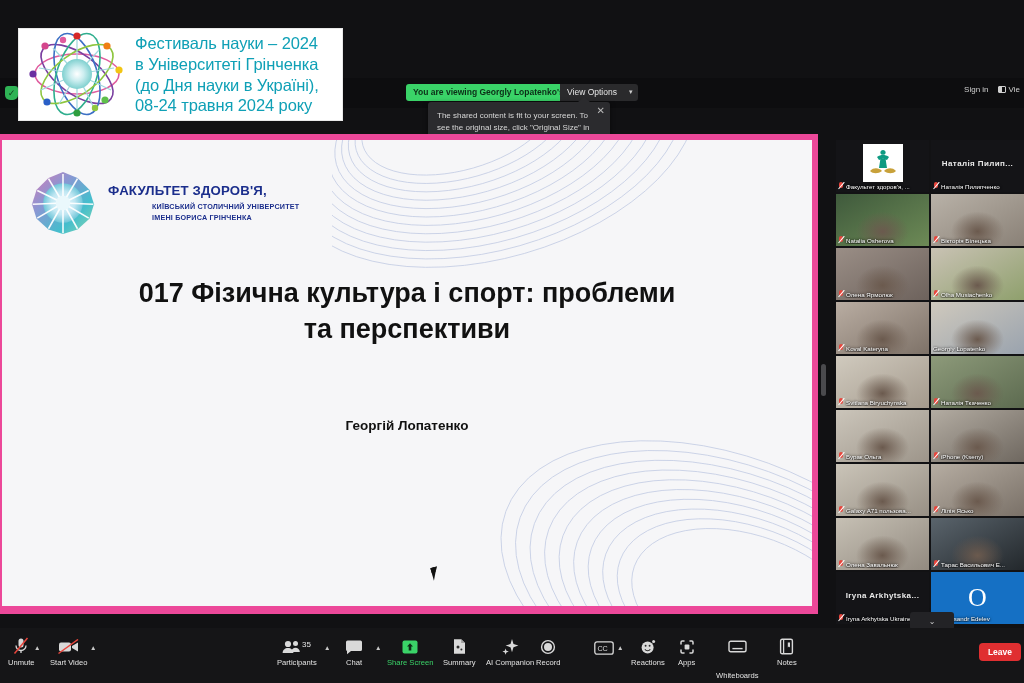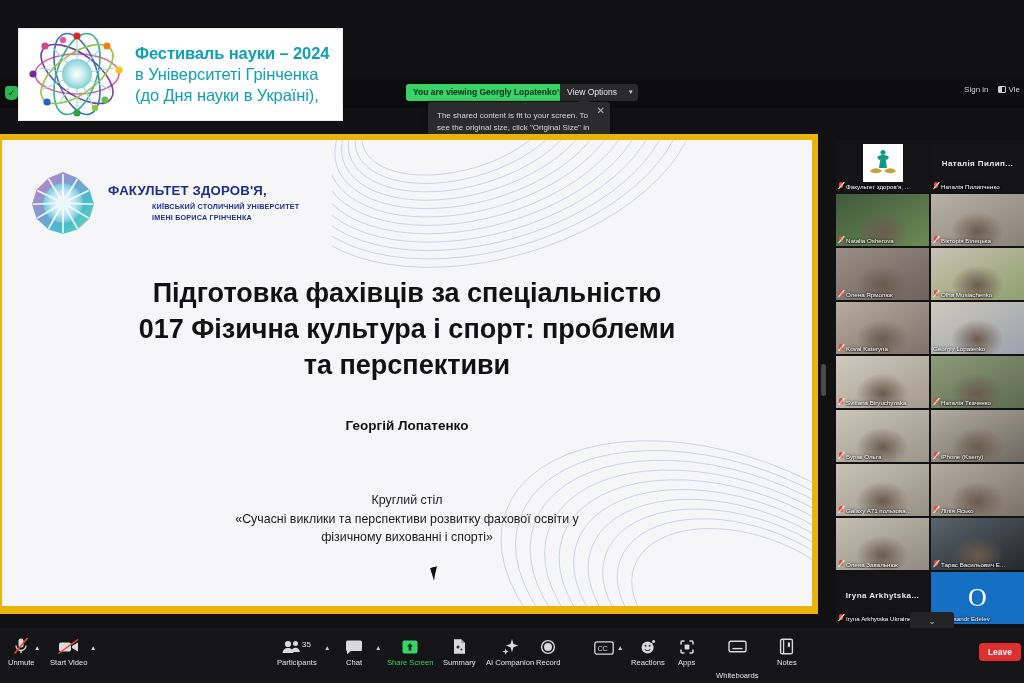--- a/index.html
+++ b/index.html
@@ -70,27 +70,27 @@
     width: 325px; height: 93px;
     background: #ffffff; overflow: hidden;
     border: 1px solid #e9e9e9;
     display: flex; align-items: center;
   }
   .fest-logo { width: 116px; height: 93px; position: relative; flex: 0 0 116px; }
   .fest-text {
     color: #0fa0b6; font-size: 16.5px; line-height: 1.26; font-weight: bold;
     letter-spacing: -0.1px; white-space: nowrap;
   }
-  .fest-text .l1 { font-weight: bold; }
+  .fest-text .l1 { font-weight: normal; }
   .fest-text .ln { font-weight: normal; }
 
   
   .share-area {
     position: absolute; left: 0; top: 134px; width: 818px; height: 480px;
-    background: #eab308;
+    background: #ec4899;
   }
   .slide {
     position: absolute; left: 2px; top: 6px; width: 810px; height: 466px;
     background: #f6f6f8;
     overflow: hidden;
   }
   .swirl { position: absolute; pointer-events: none; }
   .slide-header { position: absolute; left: 28px; top: 30px; display: flex; align-items: center; gap: 12px; }
   .fac-logo { width: 66px; height: 66px; position: relative; flex: 0 0 66px; }
   .fac-txt-1 { color: #1b2e8c; font-size: 13.2px; font-weight: bold; letter-spacing: .2px; line-height: 1.28; }
@@ -286,32 +286,26 @@
           </svg>
         </div>
         <div>
           <div class="fac-txt-1">ФАКУЛЬТЕТ ЗДОРОВ'Я,</div>
           <div class="fac-txt-2">КИЇВСЬКИЙ СТОЛИЧНИЙ УНІВЕРСИТЕТ</div>
           <div class="fac-txt-2">ІМЕНІ БОРИСА ГРІНЧЕНКА</div>
         </div>
       </div>
 
       <div class="slide-title">
-        <div>Підготовка фахівців за спеціальністю</div>
         <div>017 Фізична культура і спорт: проблеми</div>
         <div>та перспективи</div>
       </div>
 
       <div class="slide-author">Георгій Лопатенко</div>
 
-      <div class="slide-foot">
-        <div>Круглий стіл</div>
-        <div>«Сучасні виклики та перспективи розвитку фахової освіти у</div>
-        <div>фізичному вихованні і спорті»</div>
-      </div>
 
       <div class="cursor-arrow"></div>
 
     </div>
   </div>
 
   <div class="drag-handle"></div>
 
   <div class="strip" id="strip">
       <div class="tile">
@@ -654,16 +648,17 @@
           <circle cx="26" cy="18" r="3.6" fill="#d4468c"></circle>
           <circle cx="44" cy="12" r="3.2" fill="#e05c9e"></circle>
           <circle cx="76" cy="80" r="3.2" fill="#8ec63f"></circle>
         </g>
       </svg>
     </div>
     <div class="fest-text">
       <div class="l1">Фестиваль науки – 2024</div>
       <div class="ln">в Університеті Грінченка</div>
       <div class="ln">(до Дня науки в Україні),</div>
+      <div class="ln">08-24 травня 2024 року</div>
     </div>
   </div>
 
 </div>
 
 </body></html>

